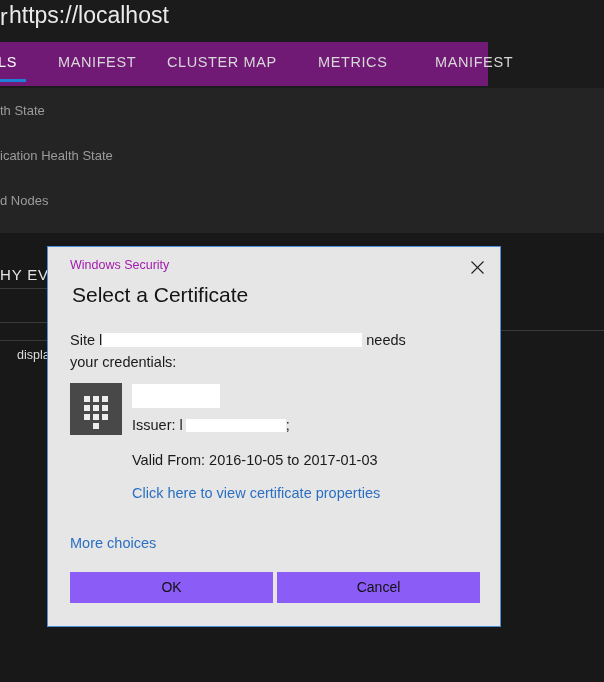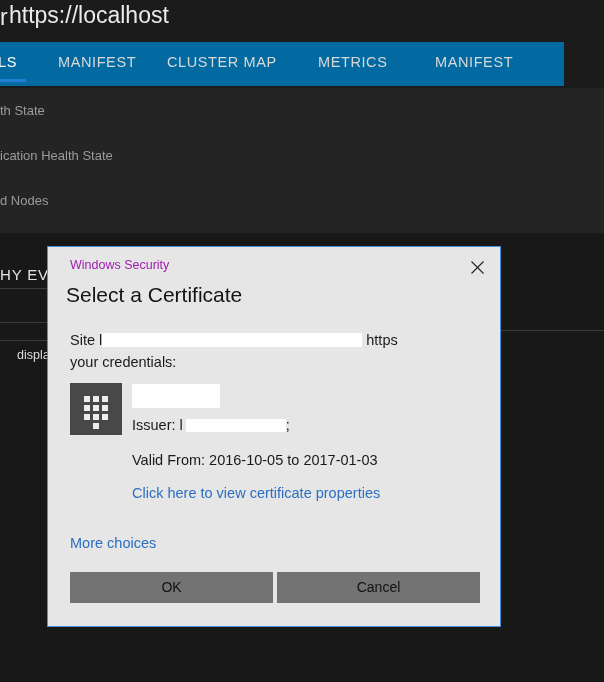--- a/index.html
+++ b/index.html
@@ -44,23 +44,23 @@
     position: absolute;
     left: 0px;
     top: 4px;
     font-size: 23px;
     color: #eaeaea;
   }
 
   .tabbar {
     position: absolute;
     left: 0; top: 42px;
-    width: 564px;
+    width: 488px;
     height: 44px;
-    background: #0369a1;
+    background: #701a75;
   }
   .tab {
     position: absolute;
     top: 12px;
     font-size: 14.5px;
     color: #d8d8d8;
     letter-spacing: 0.6px;
     white-space: nowrap;
   }
   .tab.active {
@@ -158,21 +158,21 @@
     height: 28px;
     display: flex;
     align-items: center;
     justify-content: center;
     cursor: default;
   }
   .dlg-close svg { display: block; }
 
   .dlg-heading {
     position: absolute;
-    left: 18px;
+    left: 24px;
     top: 36px;
     font-size: 21px;
     color: #141414;
     font-weight: normal;
     margin: 0;
     white-space: nowrap;
     text-align: center;
   }
 
   .dlg-prompt {
@@ -268,21 +268,21 @@
     position: absolute;
     left: 22px;
     top: 325px;
     width: 410px;
     height: 31px;
     display: flex;
     gap: 4px;
   }
   .dlg-btn {
     flex: 1 1 0;
-    background: #737373;
+    background: #8b5cf6;
     border: none;
     font-family: "Liberation Sans", sans-serif;
     font-size: 14px;
     color: #111111;
     cursor: default;
     padding: 0;
     line-height: 31px;
     text-align: center;
   }
 </style>
@@ -331,21 +331,21 @@
       <svg width="13" height="13" viewBox="0 0 13 13" aria-hidden="true">
         <line x1="0.5" y1="0.5" x2="12.5" y2="12.5" stroke="#202020" stroke-width="1.1"></line>
         <line x1="12.5" y1="0.5" x2="0.5" y2="12.5" stroke="#202020" stroke-width="1.1"></line>
       </svg>
     </div>
   </div>
 
   <h1 class="dlg-heading">Select a Certificate</h1>
 
   <div class="dlg-prompt">
-    <span>Site l</span><span class="redact site"></span><span> https</span><br>
+    <span>Site l</span><span class="redact site"></span><span> needs</span><br>
     <span>your credentials:</span>
   </div>
 
   <div class="cert-entry">
     <div class="cert-icon">
       <svg width="52" height="52" viewBox="0 0 52 52" aria-hidden="true">
         <g fill="#ededed">
           <rect x="14" y="13" width="6" height="6"></rect>
           <rect x="23" y="13" width="6" height="6"></rect>
           <rect x="32" y="13" width="6" height="6"></rect>

